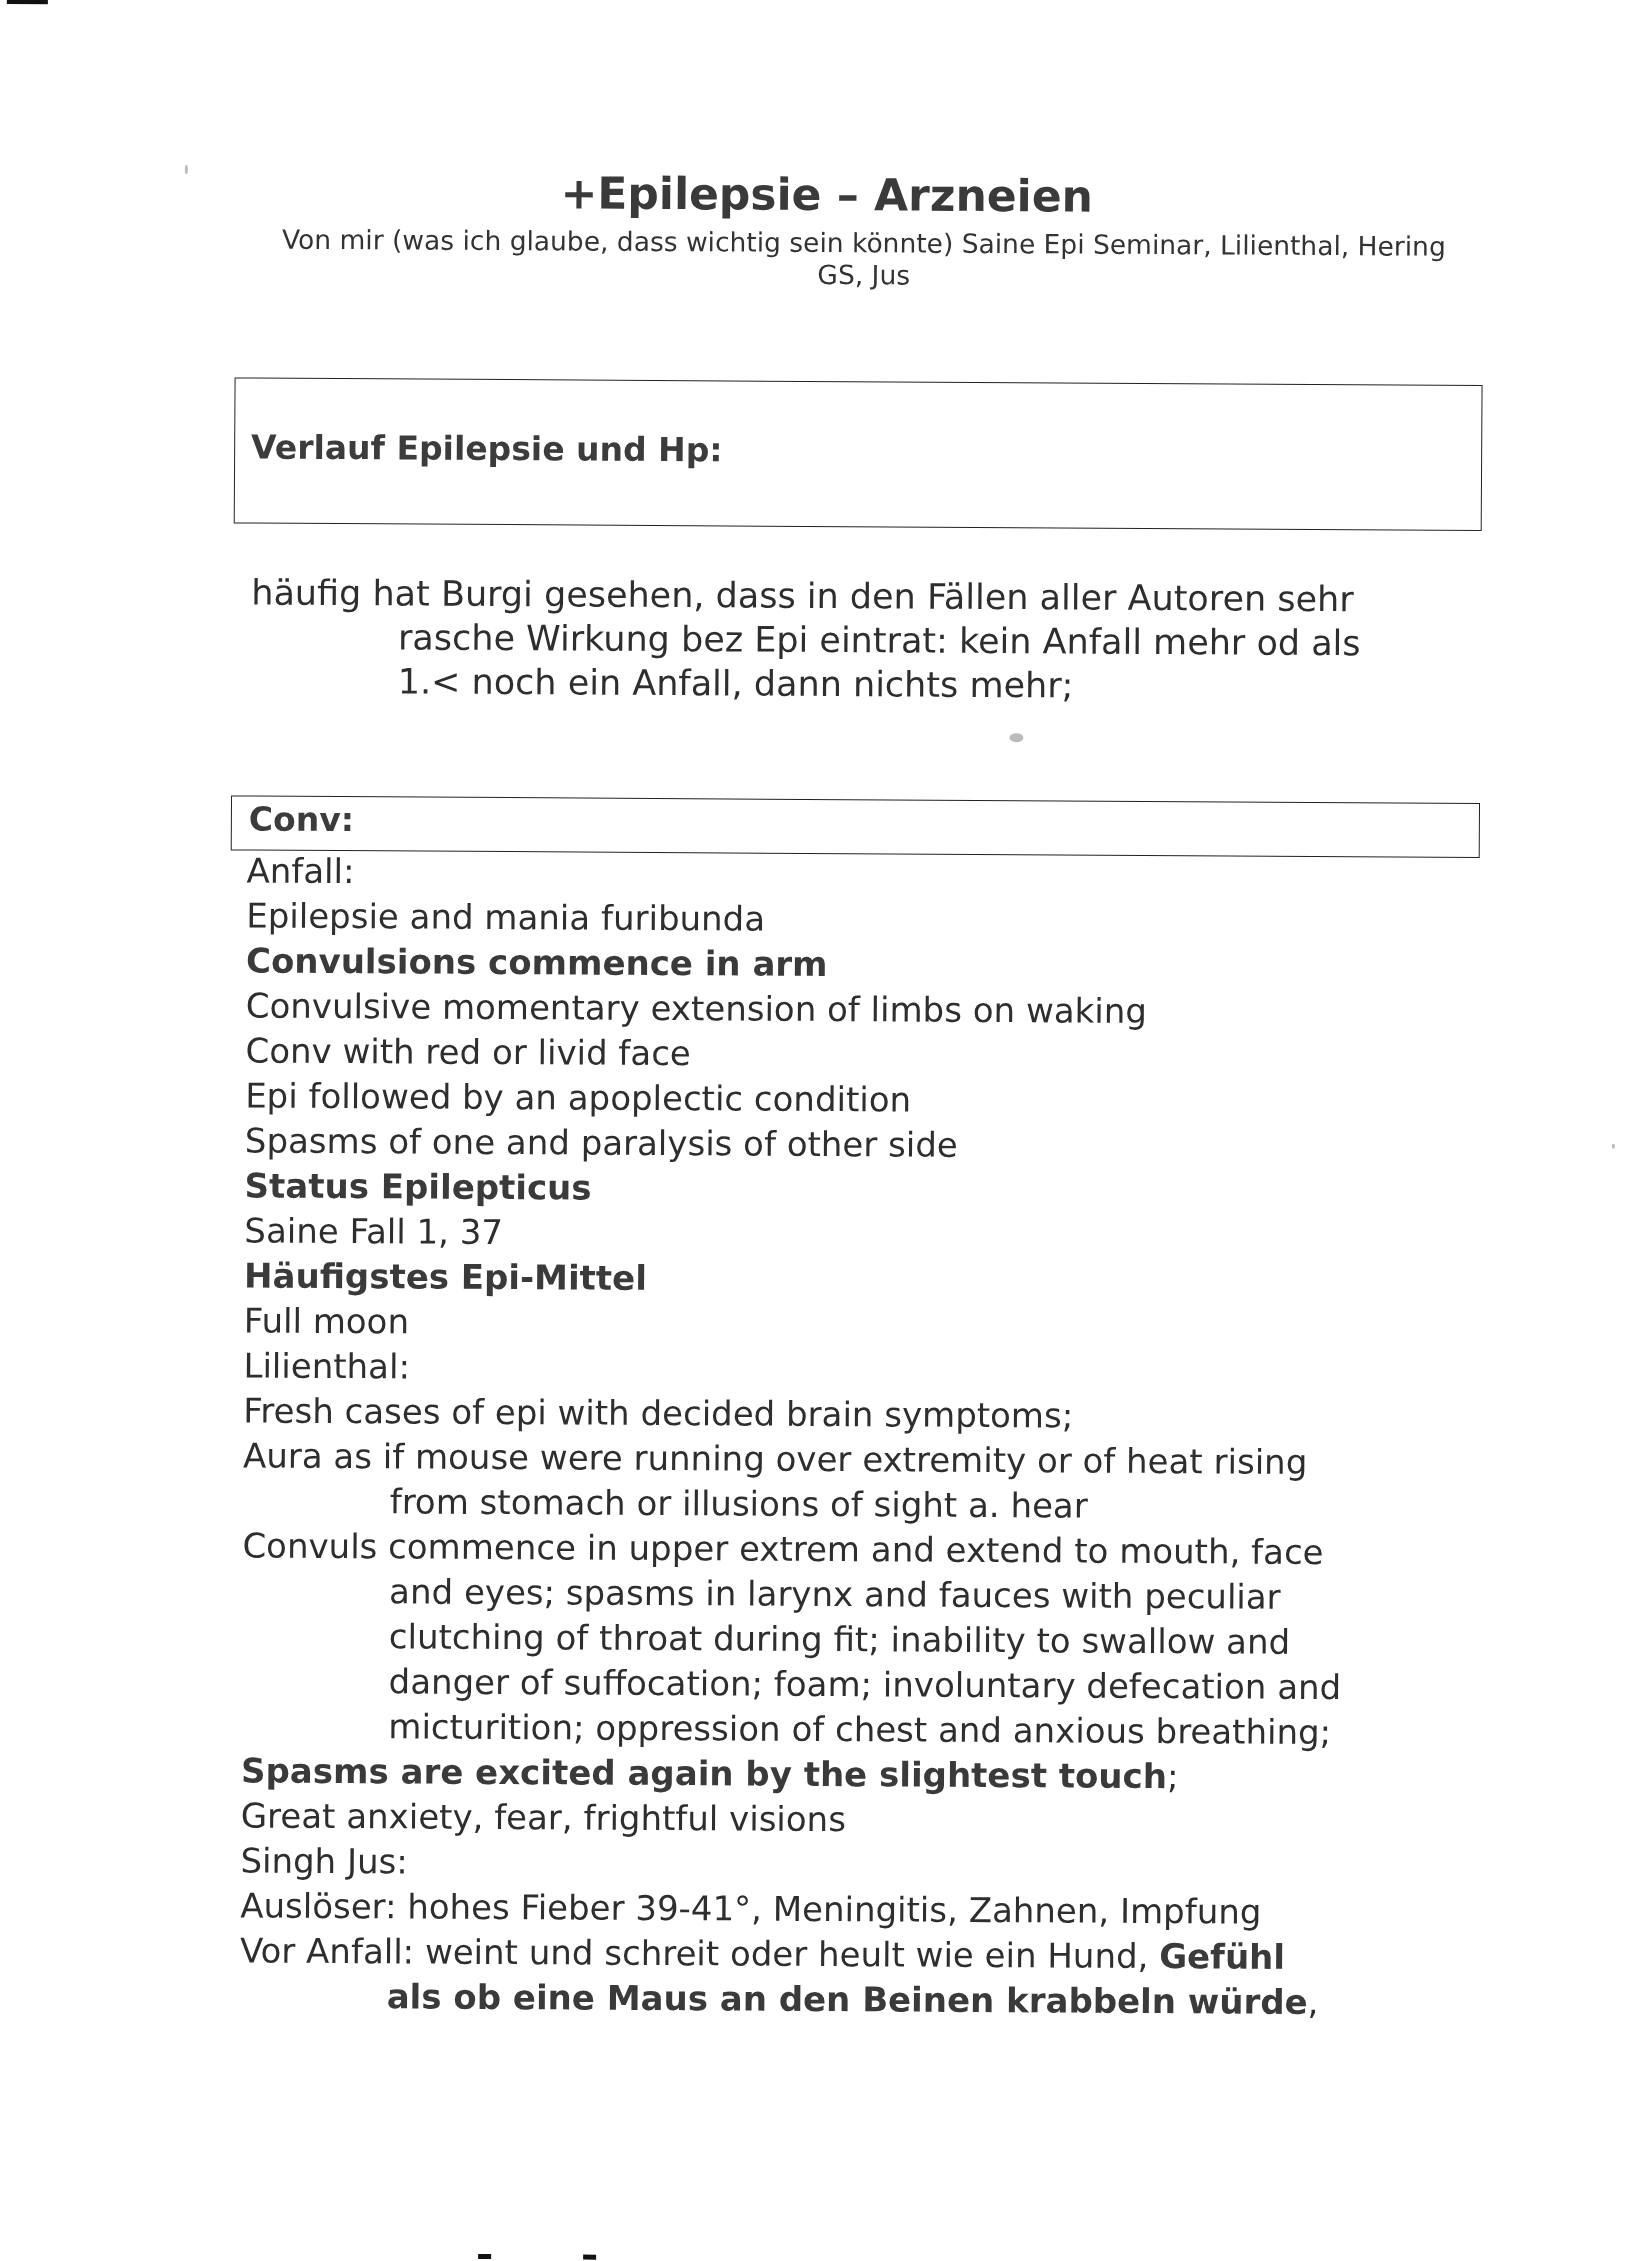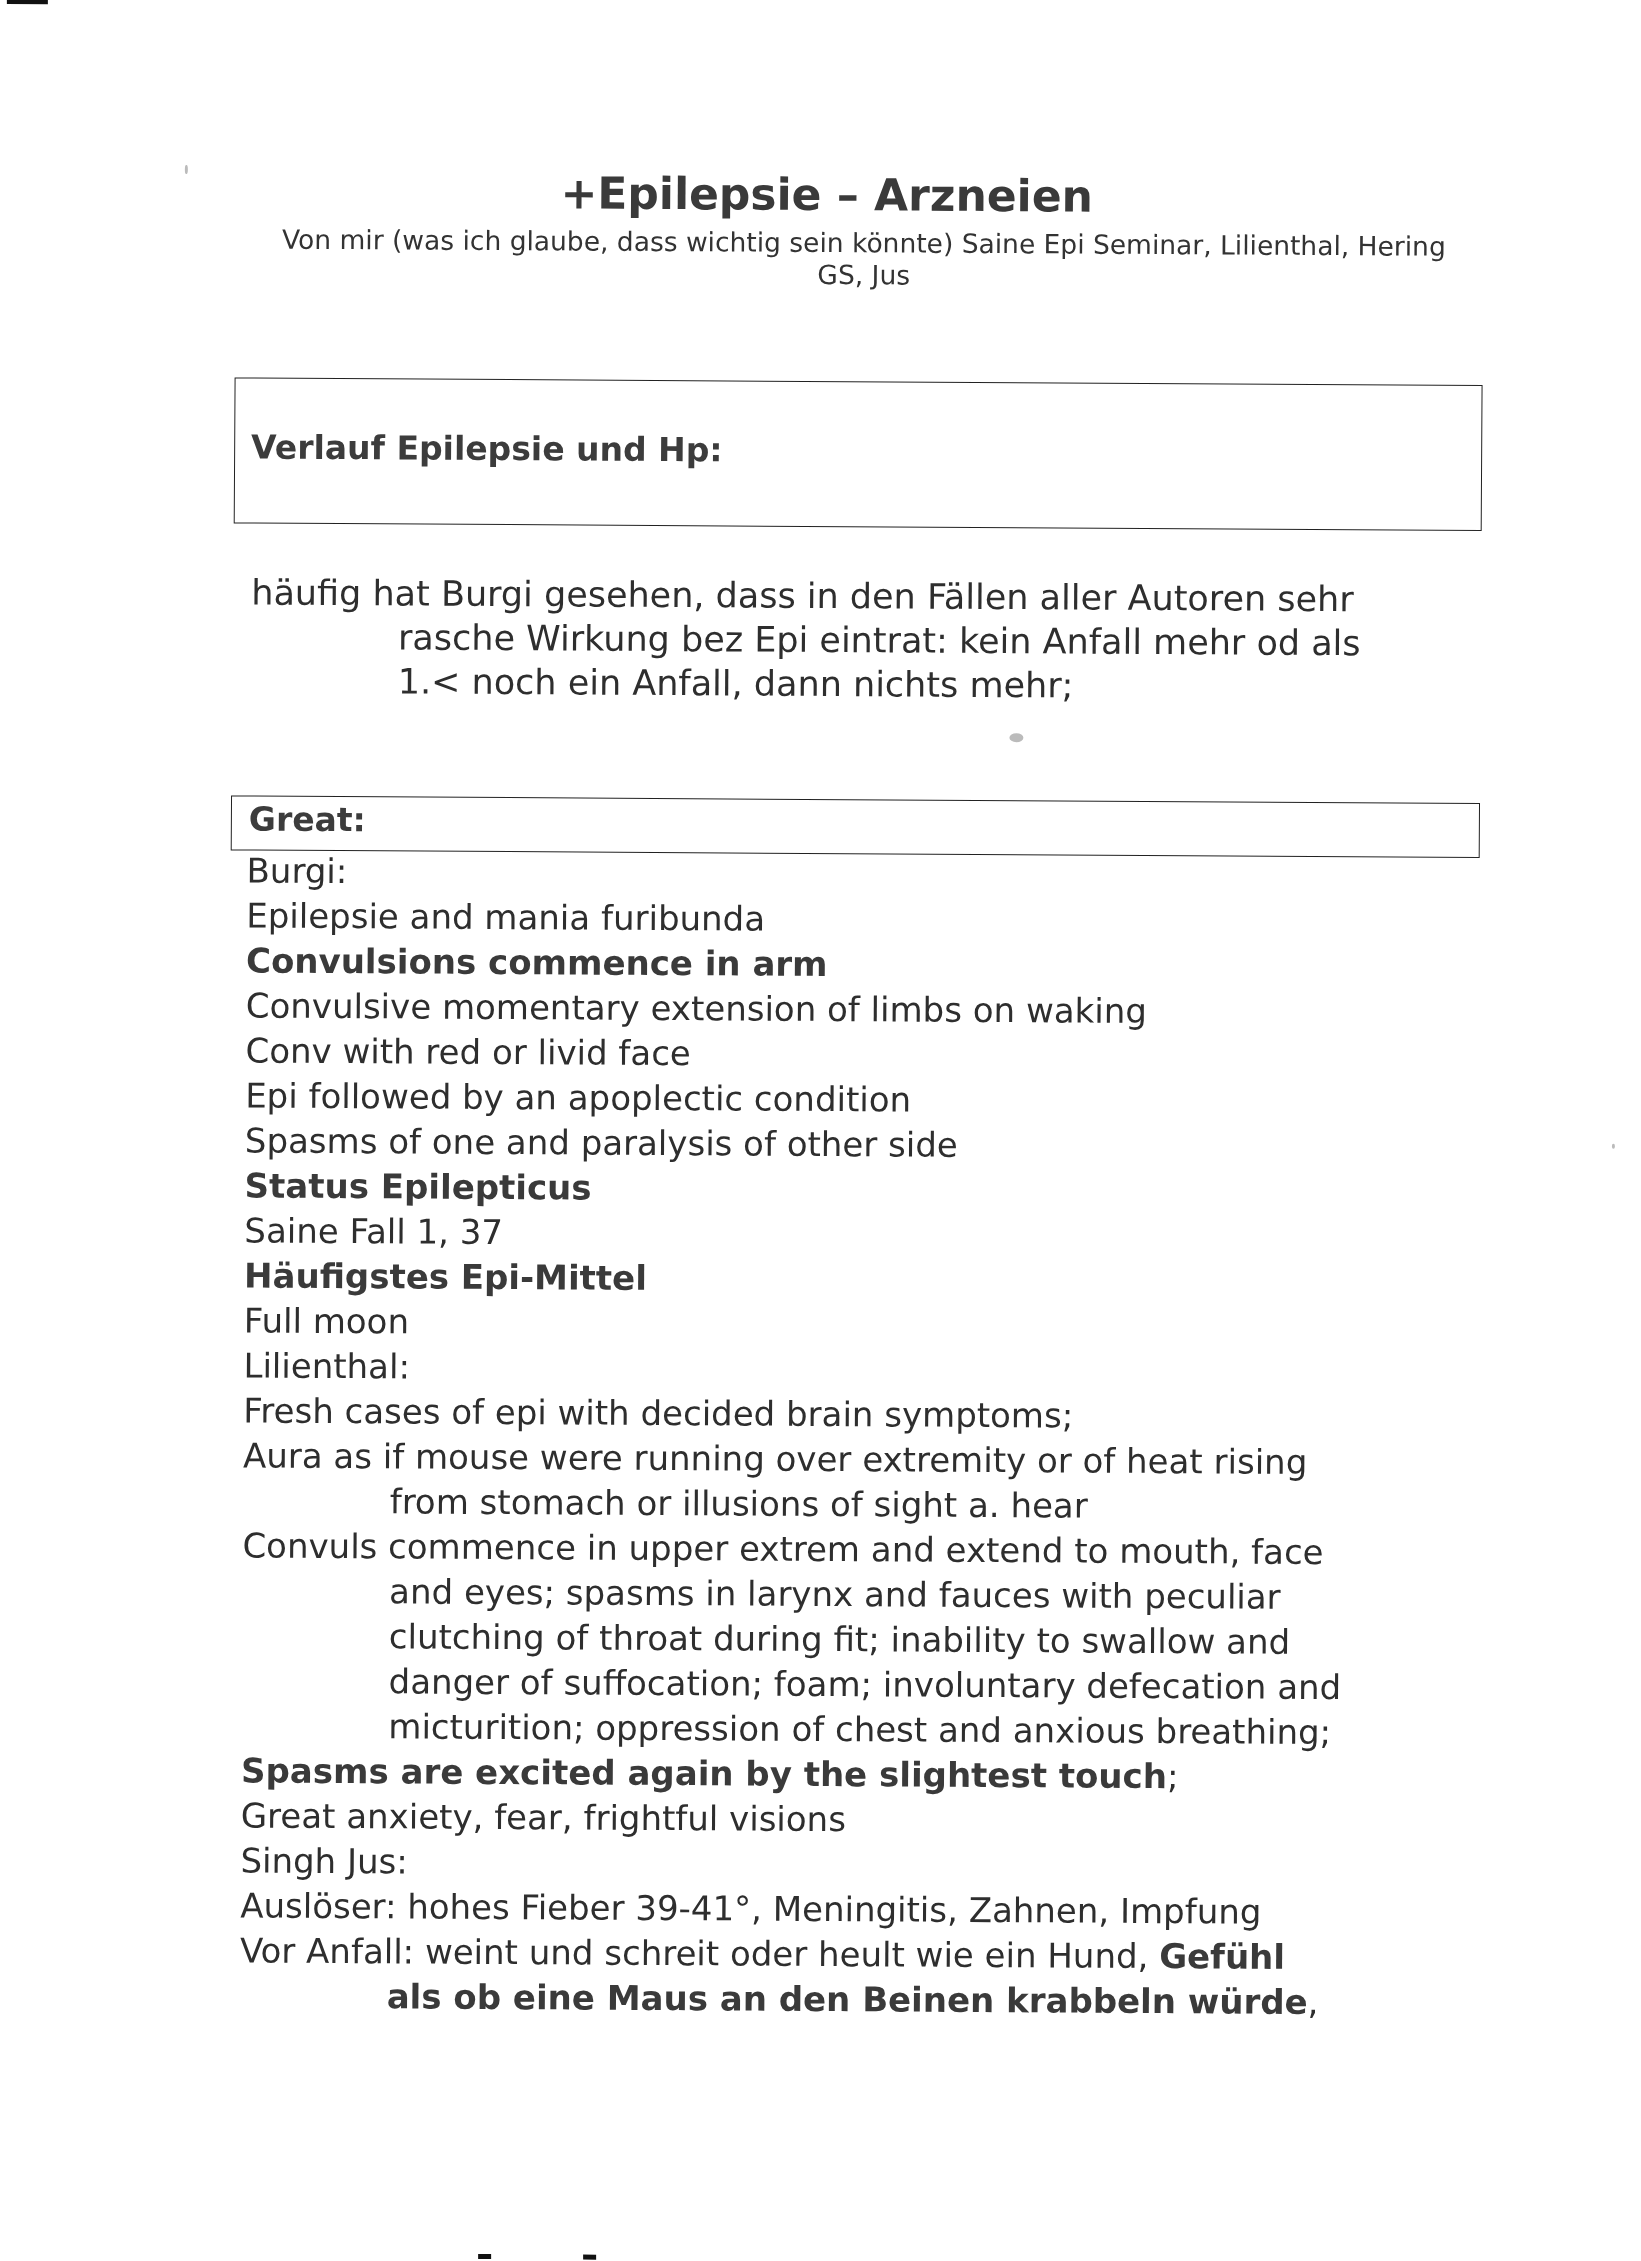--- a/index.html
+++ b/index.html
@@ -110,24 +110,24 @@
   <div class="box" style="left:230px; top:381px; width:1248px; height:146px;"></div>
   <div class="box-heading" style="left:247px; top:431px;">Verlauf Epilepsie und Hp:</div>
 
   <div class="para">
     <span class="line">häufig hat Burgi gesehen, dass in den Fällen aller Autoren sehr</span>
     <span class="line cont">rasche Wirkung bez Epi eintrat: kein Anfall mehr od als</span>
     <span class="line cont">1.&lt; noch ein Anfall, dann nichts mehr;</span>
   </div>
 
   <div class="box" style="left:229px; top:799px; width:1249px; height:55px;"></div>
-  <div class="box-heading" style="left:247px; top:803px;">Great:</div>
+  <div class="box-heading" style="left:247px; top:803px;">Conv:</div>
 
   <div class="content" id="bell-content" style="top:852px;">
-      <span class="line"><span>Burgi:</span></span>
+      <span class="line"><span>Anfall:</span></span>
       <span class="line"><span>Epilepsie and mania furibunda</span></span>
       <span class="line"><span class="bold">Convulsions commence in arm</span></span>
       <span class="line"><span>Convulsive momentary extension of limbs on waking</span></span>
       <span class="line"><span>Conv with red or livid face</span></span>
       <span class="line"><span>Epi followed by an apoplectic condition</span></span>
       <span class="line"><span>Spasms of one and paralysis of other side</span></span>
       <span class="line"><span class="bold">Status Epilepticus</span></span>
       <span class="line"><span>Saine Fall 1, 37</span></span>
       <span class="line"><span class="bold">Häufigstes Epi-Mittel</span></span>
       <span class="line"><span>Full moon</span></span>

